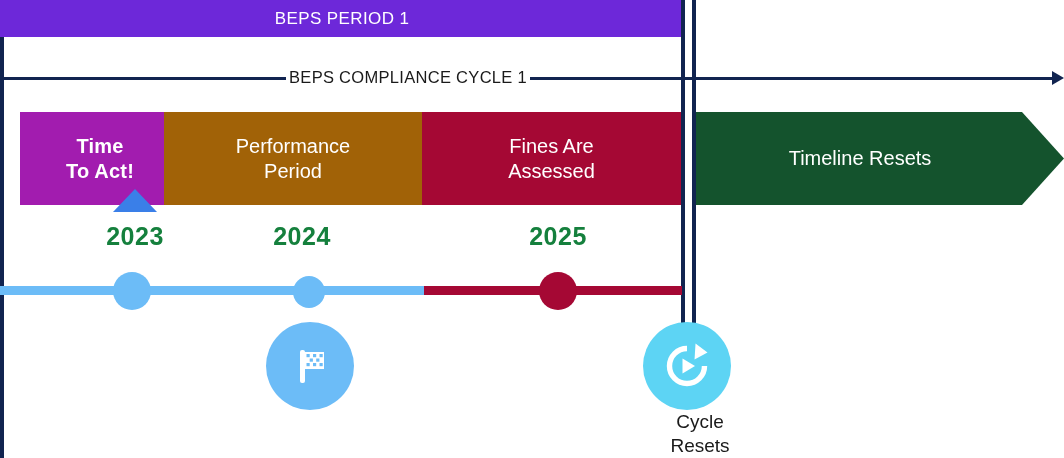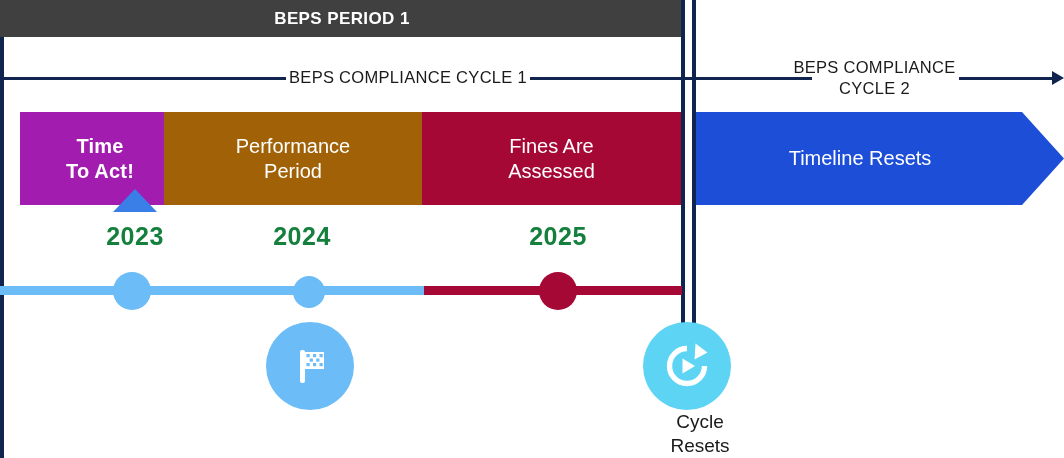--- a/index.html
+++ b/index.html
@@ -15,25 +15,24 @@
     width: 1064px;
     height: 458px;
     background: #ffffff;
   }
 
   
   .period-bar {
     position: absolute;
     top: 0;
     height: 37px;
-    background: #404040;
+    background: #6d28d9;
     display: flex;
     align-items: center;
     justify-content: center;
-    font-weight: bold;
   }
   .period-bar span {
     color: #ffffff;
     font-size: 17px;
     letter-spacing: .4px;
     white-space: nowrap;
   }
   #period1-bar { left: 0;    width: 684px; }
   #period2-bar { left: 694px; width: 370px; }
 
@@ -93,21 +92,21 @@
   .band span {
     color: #ffffff;
     font-size: 20px;
     line-height: 1.24;
   }
   .band.bold span { font-weight: bold; letter-spacing: .2px; }
 
   #band-time-to-act    { left: 20px;   width: 160px; background: #a21caf; }
   #band-performance    { left: 164px; width: 258px; background: #a16207; }
   #band-fines          { left: 422px; width: 259px; background: #A50834; }
-  #band-timeline-reset { left: 696px; width: 368px; background: #1d4ed8;
+  #band-timeline-reset { left: 696px; width: 368px; background: #14532d;
         clip-path: polygon(0 0, calc(100% - 42px) 0, 100% 50%, calc(100% - 42px) 100%, 0 100%); }
   #band-timeline-reset span { padding-right: 40px; }
 
   
   #time-marker {
     position: absolute;
     left: 113px;
     top: 189px;
     width: 0; height: 0;
     border-left: 22px solid transparent;
@@ -183,25 +182,20 @@
   <div class="rail" id="rail-mid-b"></div>
 
   <div class="cycle-row" id="cycle1-row">
     <div class="cycle-line"></div>
     <div class="cycle-label">BEPS COMPLIANCE CYCLE 1</div>
     <div class="cycle-line"></div>
   </div>
 
   <div class="cycle-row" id="cycle2-row">
     <div class="cycle-line"></div>
-    <div class="cycle-label">
-
-      <div id="c2l1">BEPS COMPLIANCE</div>
-      <div id="c2l2">CYCLE 2</div>
-    </div>
     <div class="cycle-line"></div>
     <div class="arrow-head"></div>
   </div>
 
   <div class="band bold" id="band-time-to-act">
     <span>
       <span>Time</span><br>
       <span>To Act!</span>
     </span>
   </div>

